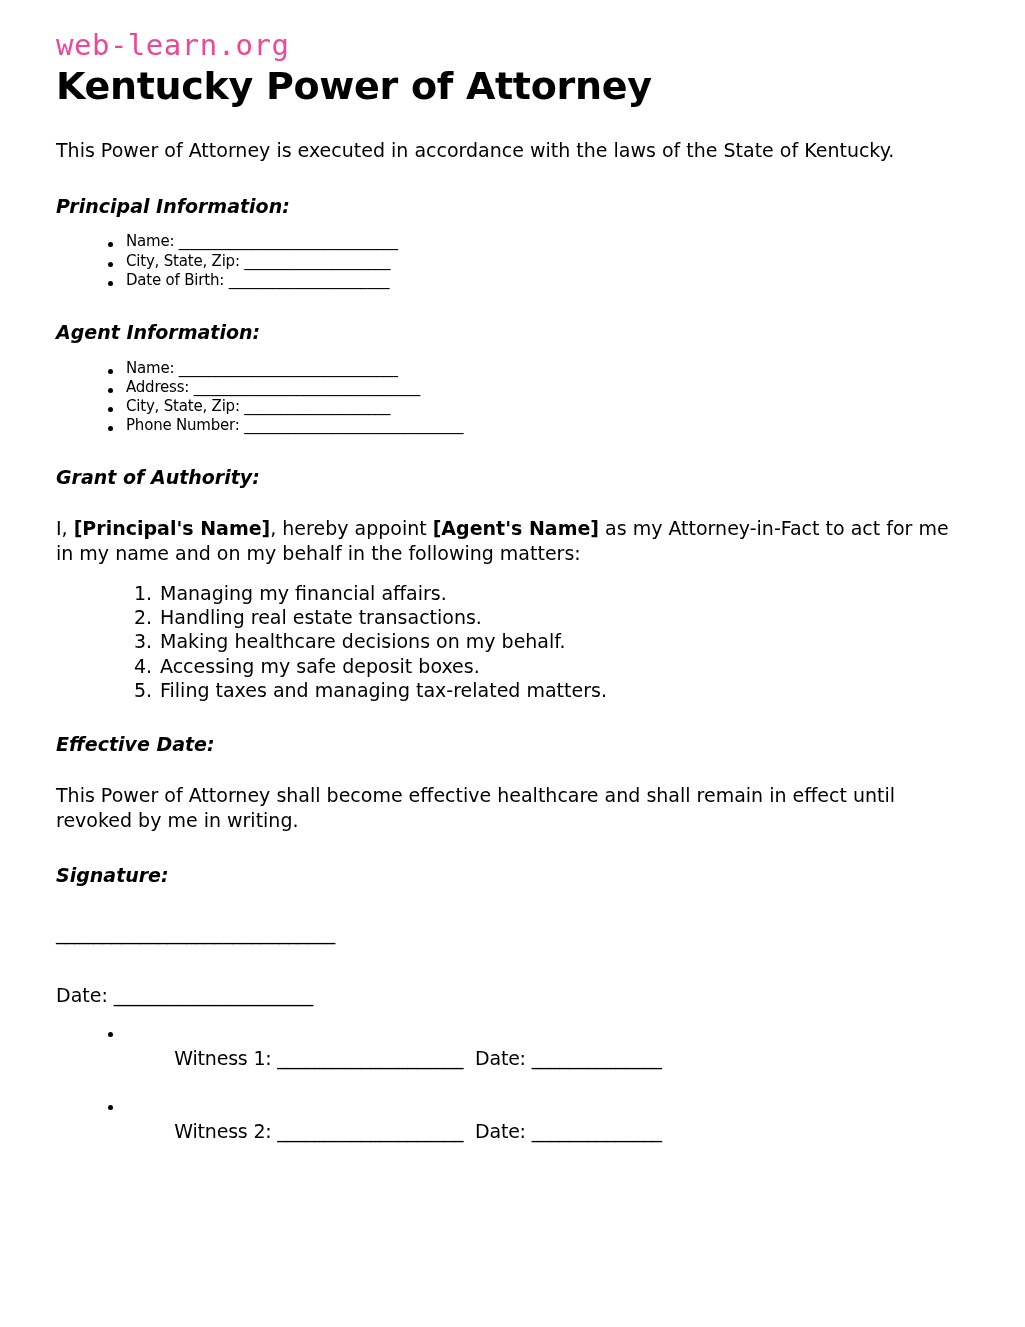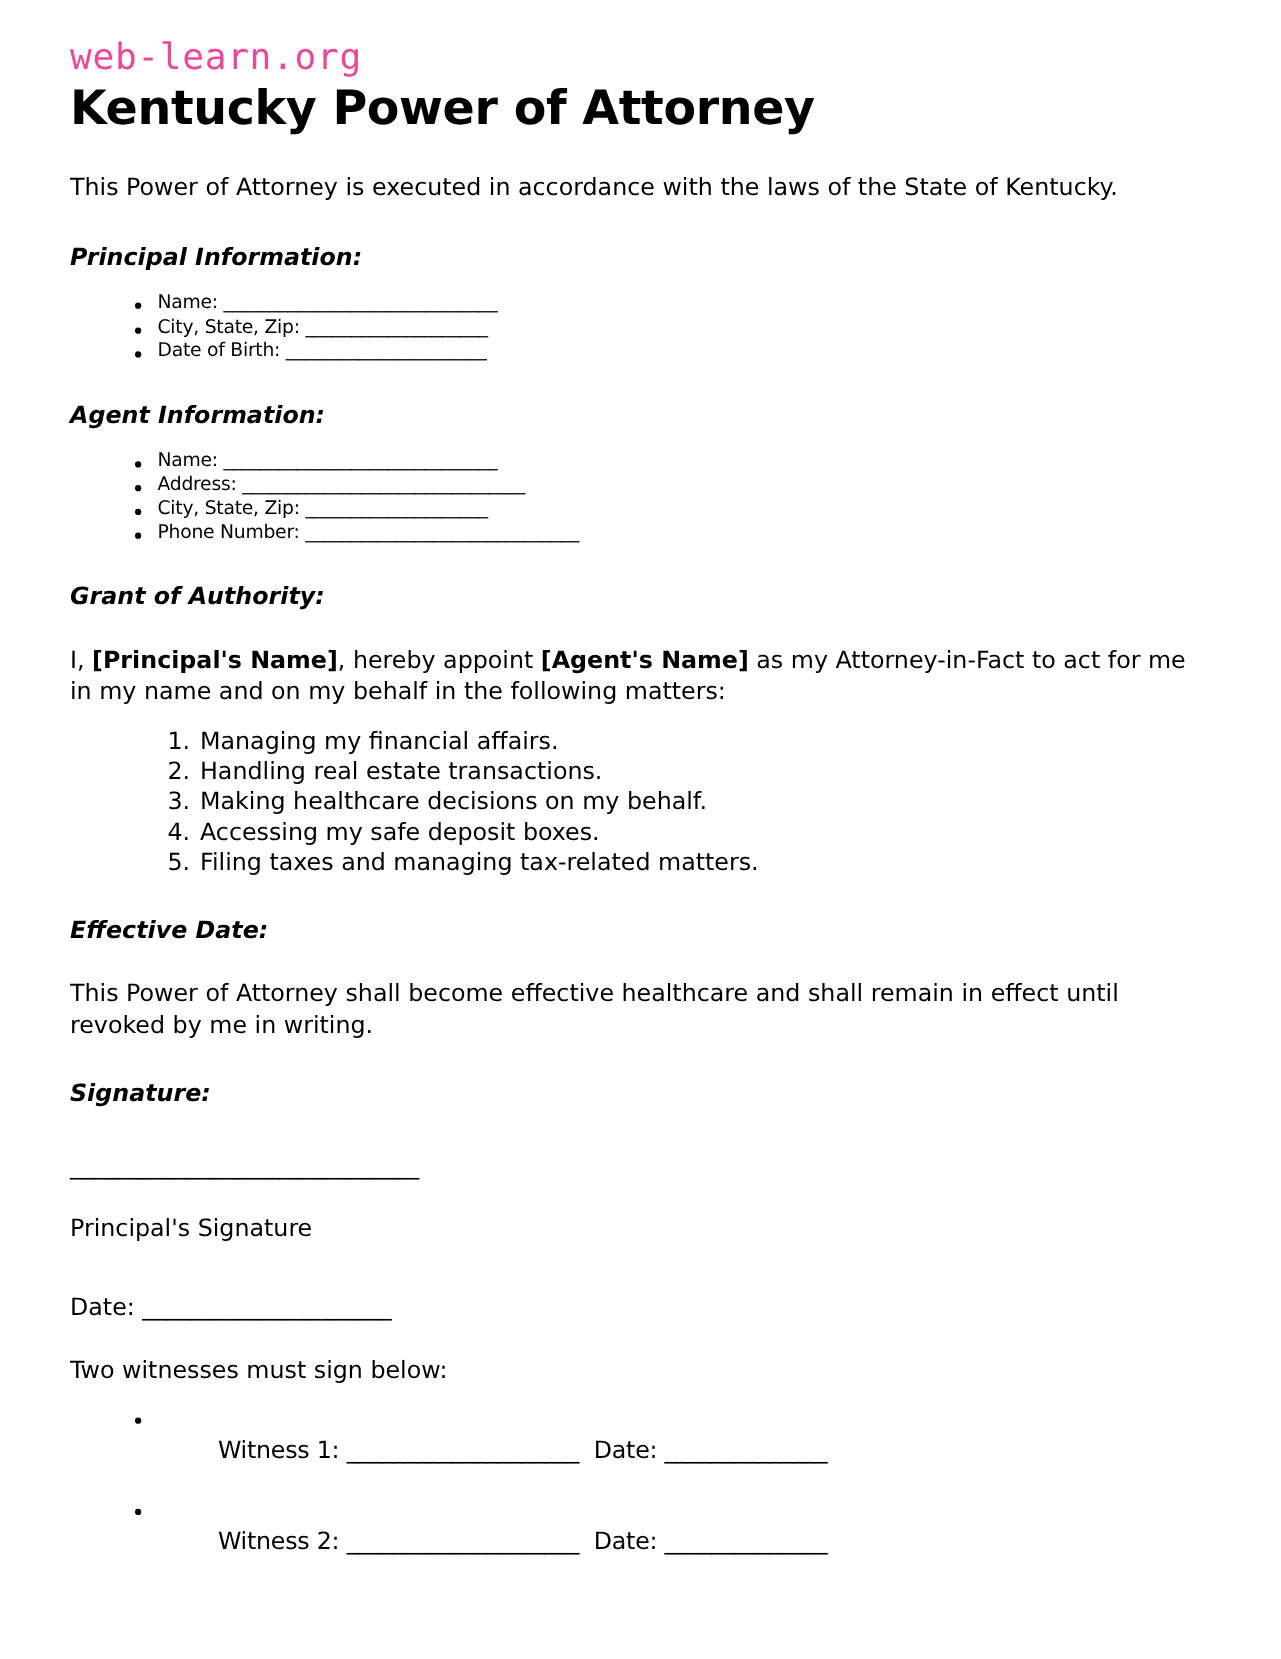--- a/index.html
+++ b/index.html
@@ -210,26 +210,24 @@
     </ol>
 
     <h2 class="section">Effective Date:</h2>
 
     <p class="para tight">This Power of Attorney shall become effective healthcare and shall remain in effect until revoked by me in writing.</p>
 
     <h2 class="section">Signature:</h2>
 
     <div class="sig-line">______________________________</div>
 
-    <p class="sig-caption">Principal's Signature</p>
 
     <p class="sig-date">Date: _____________________</p>
 
 
-    <p class="para tight">Two witnesses must sign below:</p>
 
     <ul class="witness-list">
       <li>
         <span class="fill">Witness 1: ____________________  Date: ______________</span>
       </li>
       <li>
         <span class="fill">Witness 2: ____________________  Date: ______________</span>
       </li>
     </ul>
 

